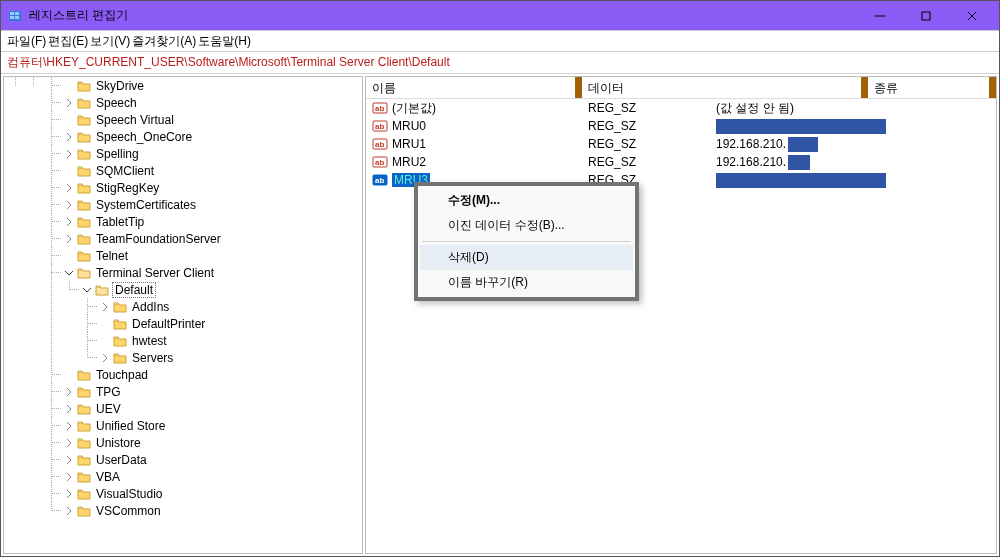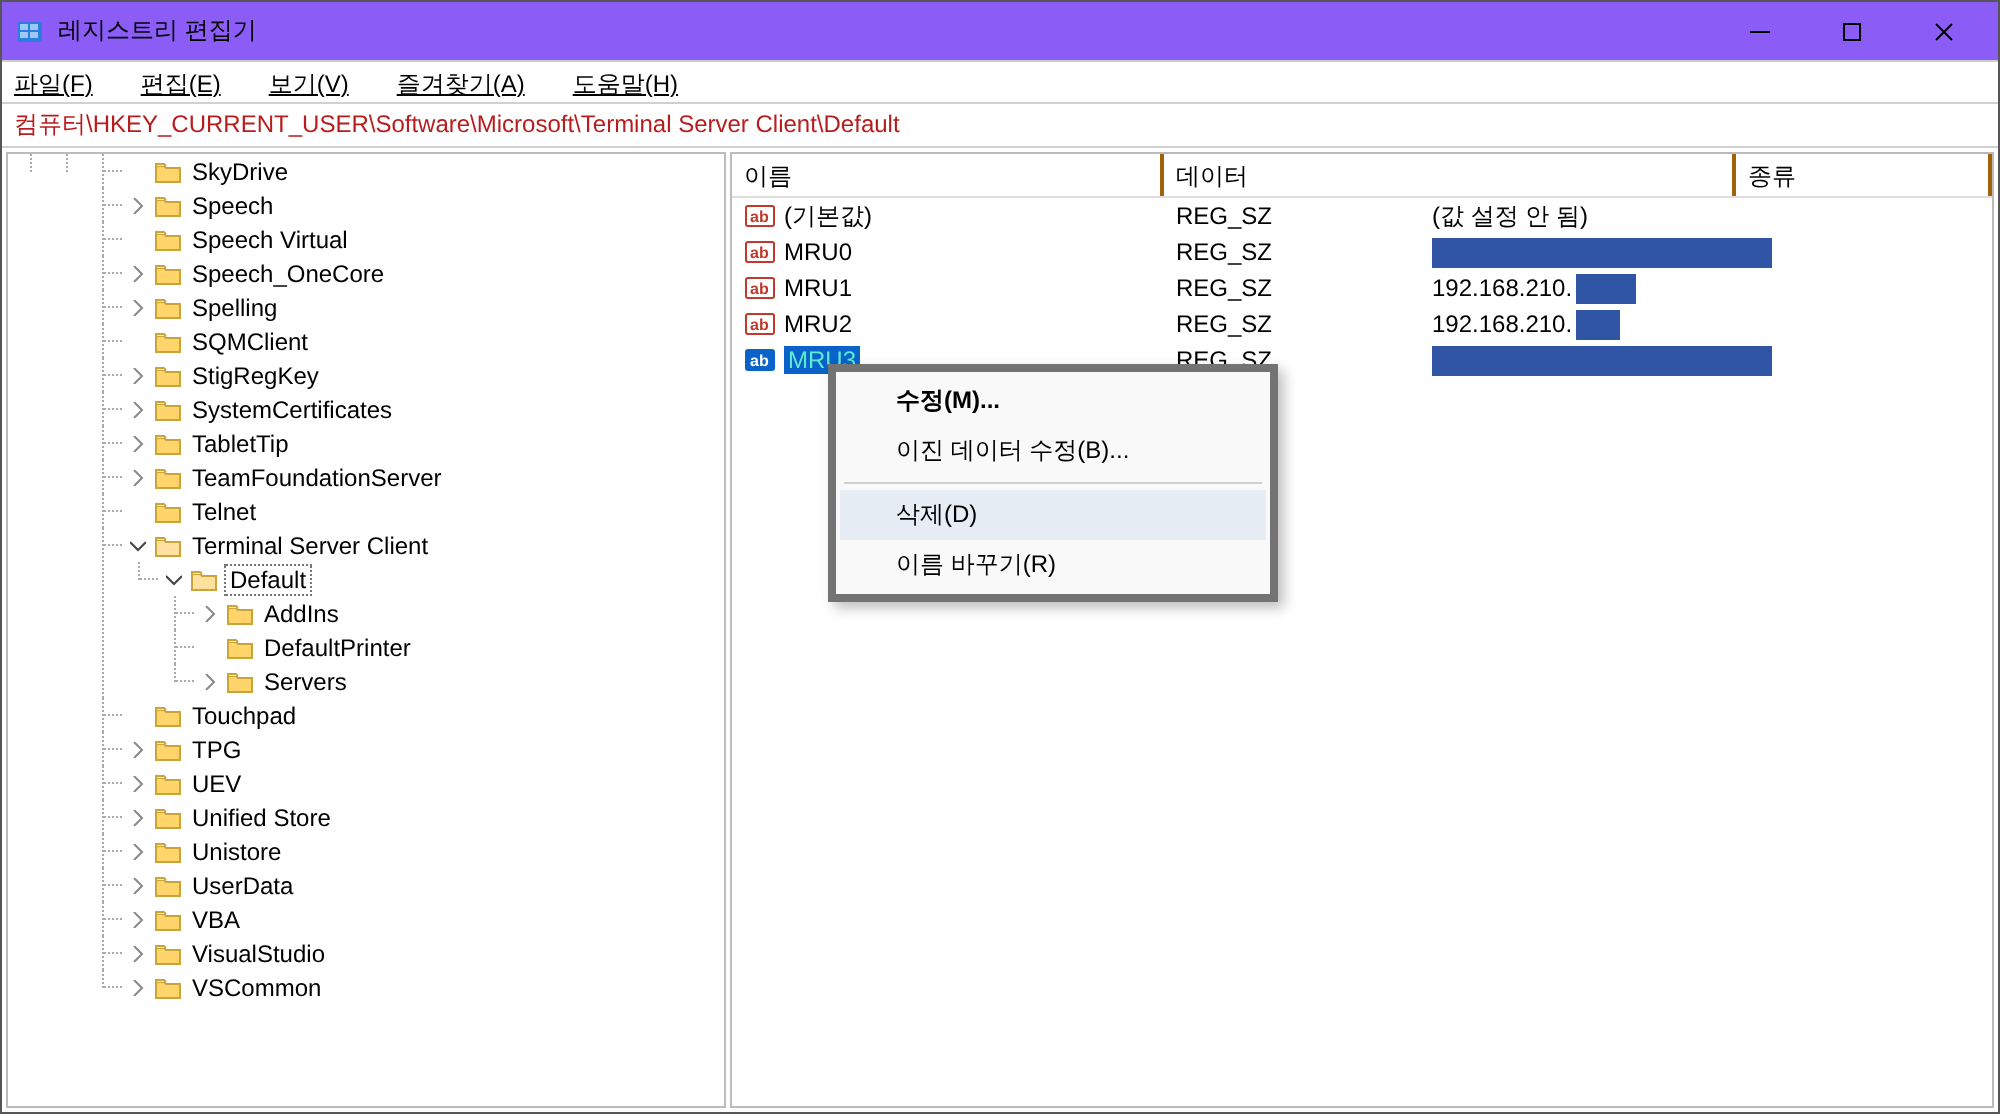--- a/index.html
+++ b/index.html
@@ -4,21 +4,21 @@
 <style>
   * { box-sizing: border-box; margin: 0; padding: 0; font-family: "Malgun Gothic", "Segoe UI", sans-serif; font-size: 12px; }
   body { width: 1000px; height: 557px; overflow: hidden; background: #fff; border: 1px solid #555; display: flex; flex-direction: column; }
 
   .titlebar { display: flex; align-items: center; height: 30px; padding: 0 4px 0 6px; background: #8b5cf6; border-bottom: 1px solid #ccc;}
   .title-icon { width: 16px; height: 16px; margin-right: 6px; display:flex; align-items:center; justify-content:center;}
   .title-text { flex: 1; font-size: 12px; }
   .winctl { display:flex; }
   .winbtn { width: 46px; height: 28px; display:flex; align-items:center; justify-content:center; color:#000;}
 
-  .menubar { display:flex; align-items:flex-end; height: 20px; padding: 0 6px; gap: 24px; text-decoration: underline; }
+  .menubar { display:flex; align-items:center; height: 20px; padding: 0 6px; gap: 2px; }
   .menubar span { cursor: default; }
 
   .addressbar { padding: 2px 6px; border-top:1px solid #d0d0d0; border-bottom:1px solid #d0d0d0; font-size: 12px; color:#b91c1c; min-height: 20px;}
 
   .content { flex:1; display:flex; min-height:0; }
   .tree-pane { width: 360px; border:1px solid #bbb; margin: 2px 2px 2px 2px; overflow:auto; position:relative; background:#fff;}
   .list-pane { flex:1; border:1px solid #bbb; margin: 2px 2px 2px 0; overflow:hidden; position:relative; background:#fff;}
 
   
   .tree ul { list-style:none; padding-left: 18px; position:relative;}
@@ -31,21 +31,21 @@
   .folder-icon svg { width:14px; height:12px; }
   .tree-label { padding: 0 2px; }
   .tree-label.selected { border:1px dotted #777; background:#fff;}
   
   .tree li::before { content:""; position:absolute; left:-11px; top:0; border-left:1px dotted #aaa; height:100%; }
   .tree li:last-child::before { height:9px; }
   .tree li .node::before { content:""; position:absolute; left:-11px; top:8px; width:10px; border-top:1px dotted #aaa;}
 
   
   .list-header { display:flex; height:22px; border-bottom:1px solid #ddd;}
-  .list-header .col { padding: 3px 6px; border-right:2px solid #a16207;}
+  .list-header .col { padding: 3px 6px; border-right:7px solid #a16207;}
   .col-name { width:216px;}
   .col-type { width:128px;}
   .col-data { flex:1;}
   .list-body { }
   .row { display:flex; align-items:center; height:18px; }
   .row .cell { padding: 0 6px; display:flex; align-items:center; white-space:nowrap; overflow:hidden;}
   .row .cell.name { width:216px;}
   .row .cell.type { width:128px;}
   .row .cell.data { flex:1;}
   .row.selected .name-text { background:#0a63c9; color:#5eead4; padding:0 2px; }
@@ -338,20 +338,32 @@
                                     <svg viewBox="0 0 14 12">
                                       <path d="M1 3 h4 l1 1 h7 v7 h-12 z" fill="#ffd56b" stroke="#caa437"></path>
                                       <path d="M1 3 v-1 h4 l1 1" fill="#ffe7b0" stroke="#caa437"></path>
                                     </svg>
                                   </span>
                                   <span class="tree-label">DefaultPrinter</span>
                                 </div>
                               </li>
                               <li>
                                 <div class="node">
+                                  <span class="noexp"></span>
+                                  <span class="folder-icon">
+                                    <svg viewBox="0 0 14 12">
+                                      <path d="M1 3 h4 l1 1 h7 v7 h-12 z" fill="#ffd56b" stroke="#caa437"></path>
+                                      <path d="M1 3 v-1 h4 l1 1" fill="#ffe7b0" stroke="#caa437"></path>
+                                    </svg>
+                                  </span>
+                                  <span class="tree-label">hwtest</span>
+                                </div>
+                              </li>
+                              <li>
+                                <div class="node">
                                   <span class="exp">
                                     <svg width="8" height="8">
                                       <path d="M2 0 L6 4 L2 8" fill="none" stroke="#888"></path>
                                     </svg>
                                   </span>
                                   <span class="folder-icon">
                                     <svg viewBox="0 0 14 12">
                                       <path d="M1 3 h4 l1 1 h7 v7 h-12 z" fill="#ffd56b" stroke="#caa437"></path>
                                       <path d="M1 3 v-1 h4 l1 1" fill="#ffe7b0" stroke="#caa437"></path>
                                     </svg>

